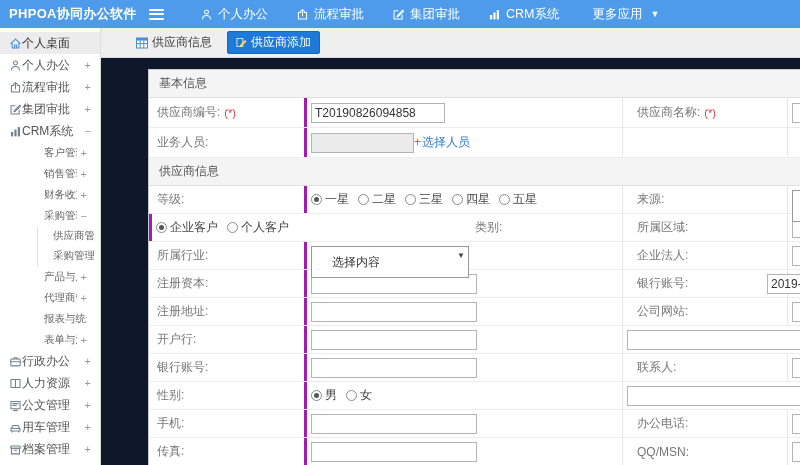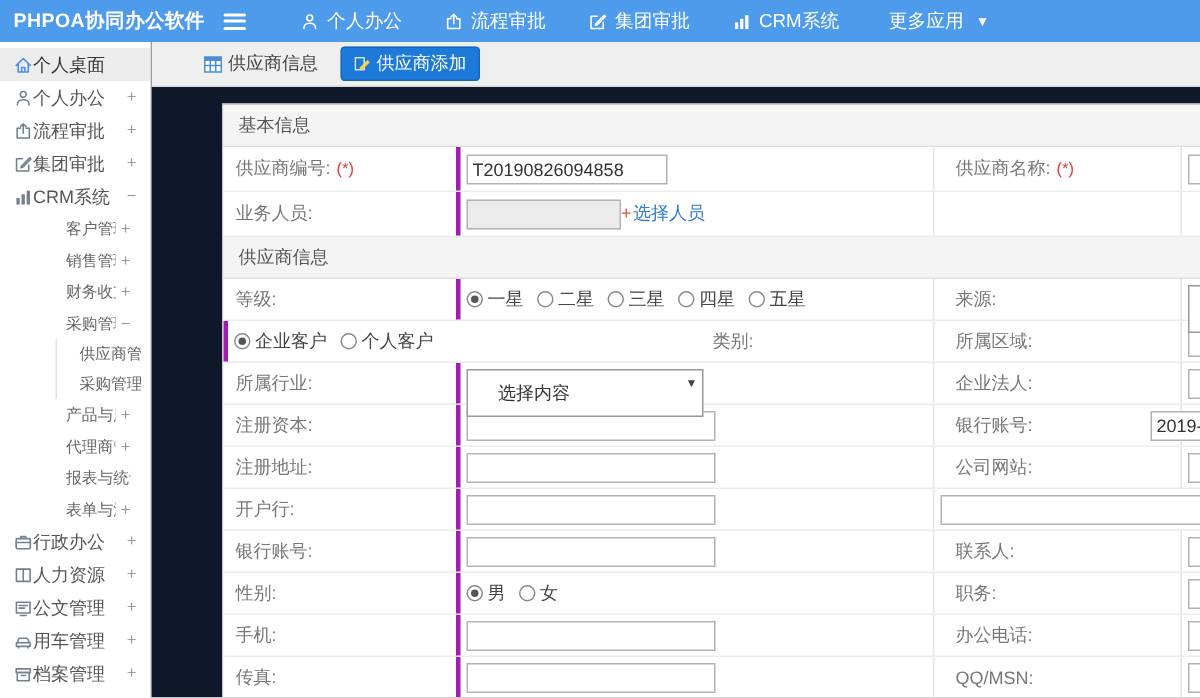--- a/index.html
+++ b/index.html
@@ -457,23 +457,20 @@
                   <span class="r-opt">
                     <i class="rdot on"></i>
                     <span class="r-lb">男</span>
                   </span>
                   <span class="r-opt">
                     <i class="rdot"></i>
                     <span class="r-lb">女</span>
                   </span>
                 </span>
               </div>
-              <div class="cell c-l2">
-                <span class="lbl">职务:</span>
-              </div>
               <div class="cell c-f2">
                 <input class="txt" type="text" value="" style="width: 200px;">
               </div>
             </div>
             <div class="frow">
               <div class="cell c-l1">
                 <span class="lbl">手机:</span>
               </div>
               <div class="cell c-f1">
                 <input class="txt" type="text" value="" style="width: 158px;">

